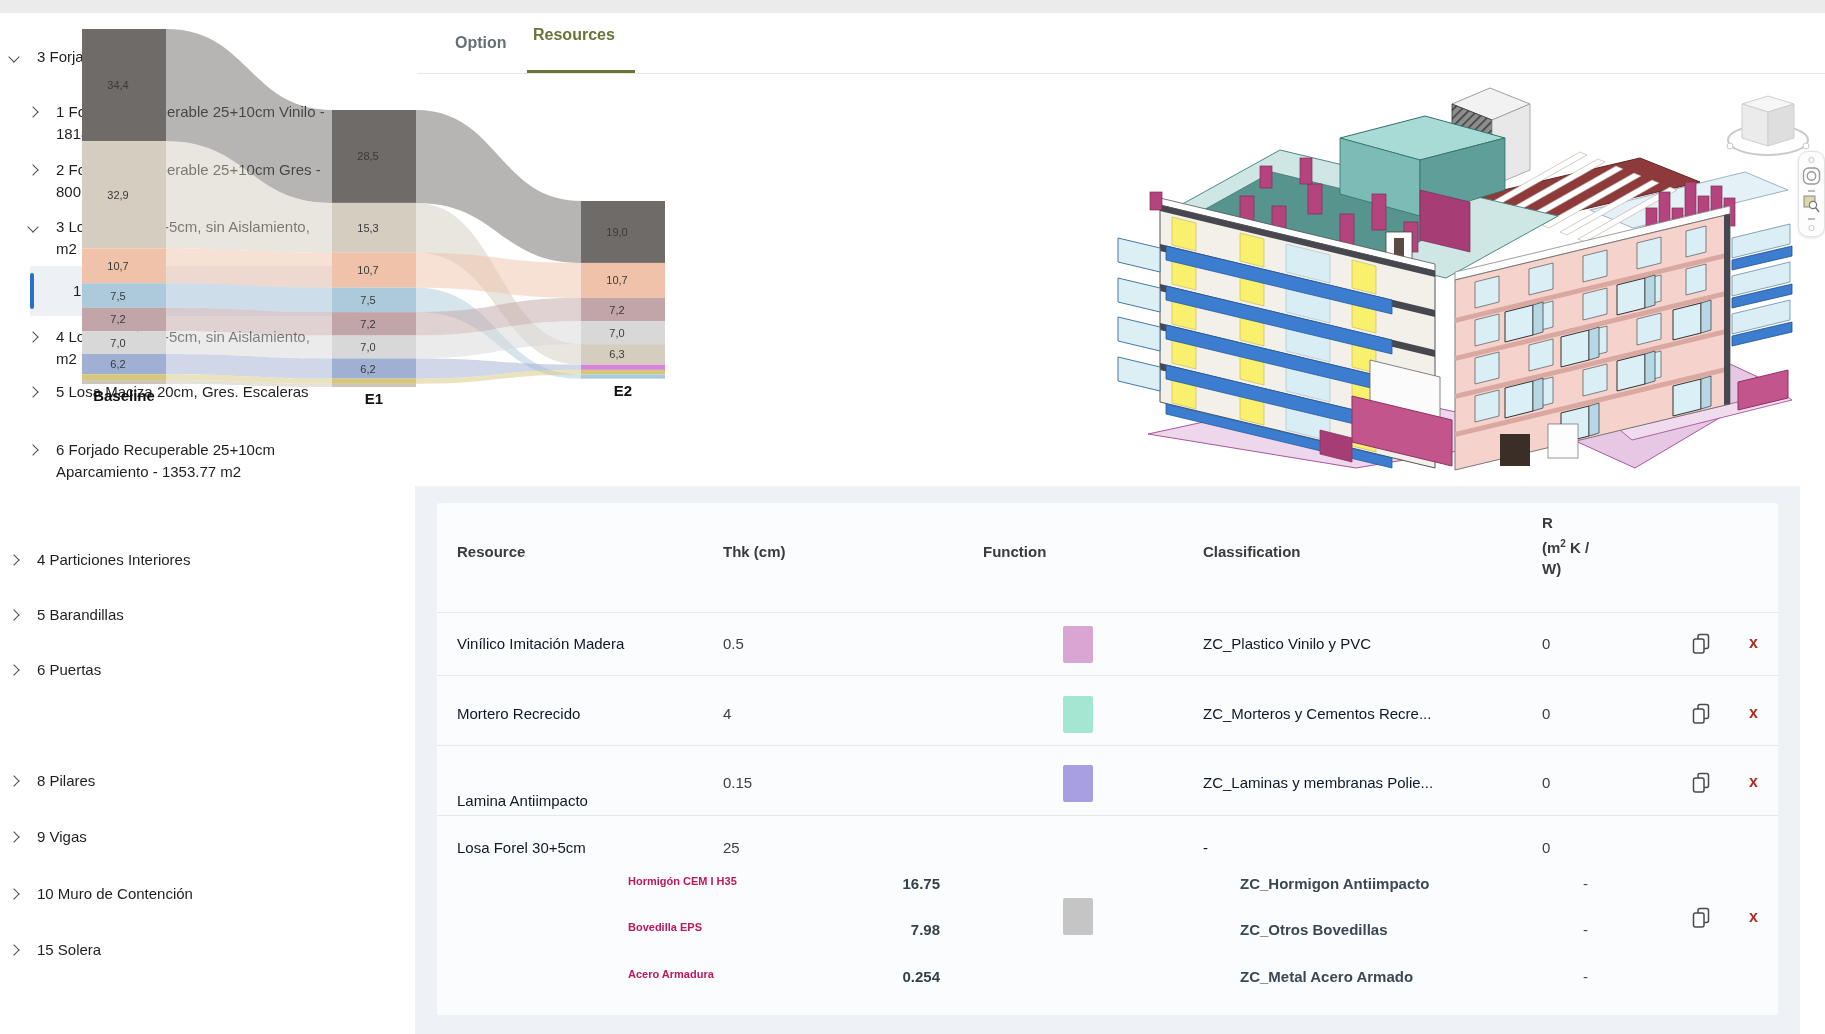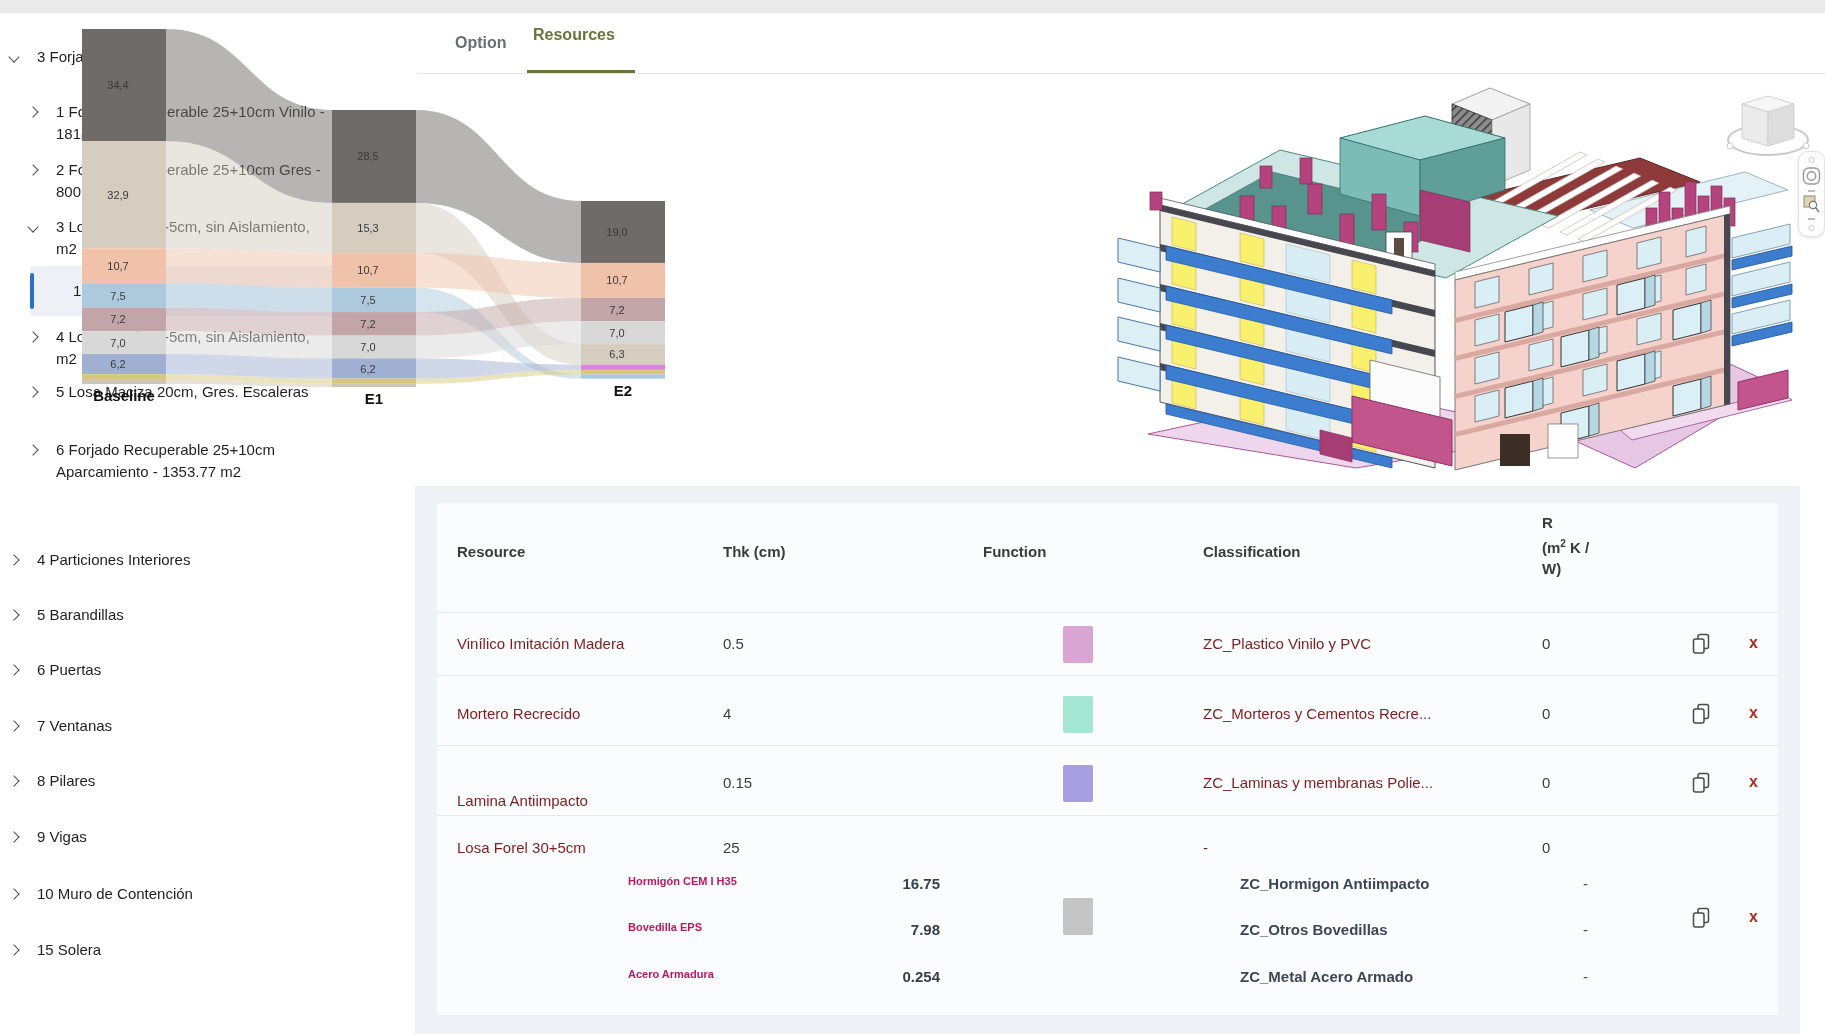--- a/index.html
+++ b/index.html
@@ -39,21 +39,21 @@
   #viewer{position:absolute;left:1100px;top:70px;width:725px;height:410px;cursor:grab;}
   #toolbar3d{position:absolute;left:1798px;top:151px;width:25px;height:84px;background:#fdfdfd;
              border:1px solid #e2e2e2;border-radius:10px;box-shadow:0 1px 3px rgba(0,0,0,.12);}
 
   
   #table-panel{position:absolute;left:415px;top:486px;width:1385px;height:548px;background:#eef2f7;}
   #table-card{position:absolute;left:437px;top:503px;width:1341px;height:512px;background:#fbfcfe;
               border-radius:3px;}
   .th{position:absolute;font-size:15px;font-weight:bold;color:#3b3b3b;}
   .hline{position:absolute;left:437px;width:1341px;height:1px;background:#e3e7ee;}
-  .tc{position:absolute;font-size:15px;color:#7f1d1d;}
+  .tc{position:absolute;font-size:15px;color:#0f172a;}
   .num{color:#3e3e3e;}
   .c-res{left:457px;} .c-thk{left:723px;} .c-cls{left:1203px;} .c-r{left:1542px;}
   .sw{position:absolute;left:1063px;width:30px;height:37px;border-radius:2px;cursor:pointer;}
   .copy-btn{position:absolute;left:1690px;width:22px;height:24px;cursor:pointer;}
   .x-btn{position:absolute;left:1749px;font-size:16px;font-weight:bold;color:#b02e20;cursor:pointer;}
   .sub-name{position:absolute;left:628px;font-size:11px;font-weight:bold;color:#be185d;}
   .sub-val{position:absolute;left:856px;width:84px;text-align:right;font-size:15px;font-weight:bold;color:#35404a;}
   .sub-cls{position:absolute;left:1240px;font-size:15px;font-weight:bold;color:#3b4754;}
   .sub-r{position:absolute;left:1583px;font-size:15px;color:#4a4a4a;}
   #r-head{position:absolute;left:1542px;top:512px;line-height:21px;}
@@ -102,24 +102,20 @@
       <span class="chev right"></span>
       <span class="si-label">4 Particiones Interiores</span>
       </div>
     <div class="si lvl0" style="top:591px">
       <span class="chev right"></span>
       <span class="si-label">5 Barandillas</span>
       </div>
     <div class="si lvl0" style="top:646px">
       <span class="chev right"></span>
       <span class="si-label">6 Puertas</span>
-      </div>
-    <div class="si lvl0" style="top:702px">
-      <span class="chev right"></span>
-      <span class="si-label">7 Ventanas</span>
       </div>
     <div class="si lvl0" style="top:757px">
       <span class="chev right"></span>
       <span class="si-label">8 Pilares</span>
       </div>
     <div class="si lvl0" style="top:813px">
       <span class="chev right"></span>
       <span class="si-label">9 Vigas</span>
       </div>
     <div class="si lvl0" style="top:870px">

